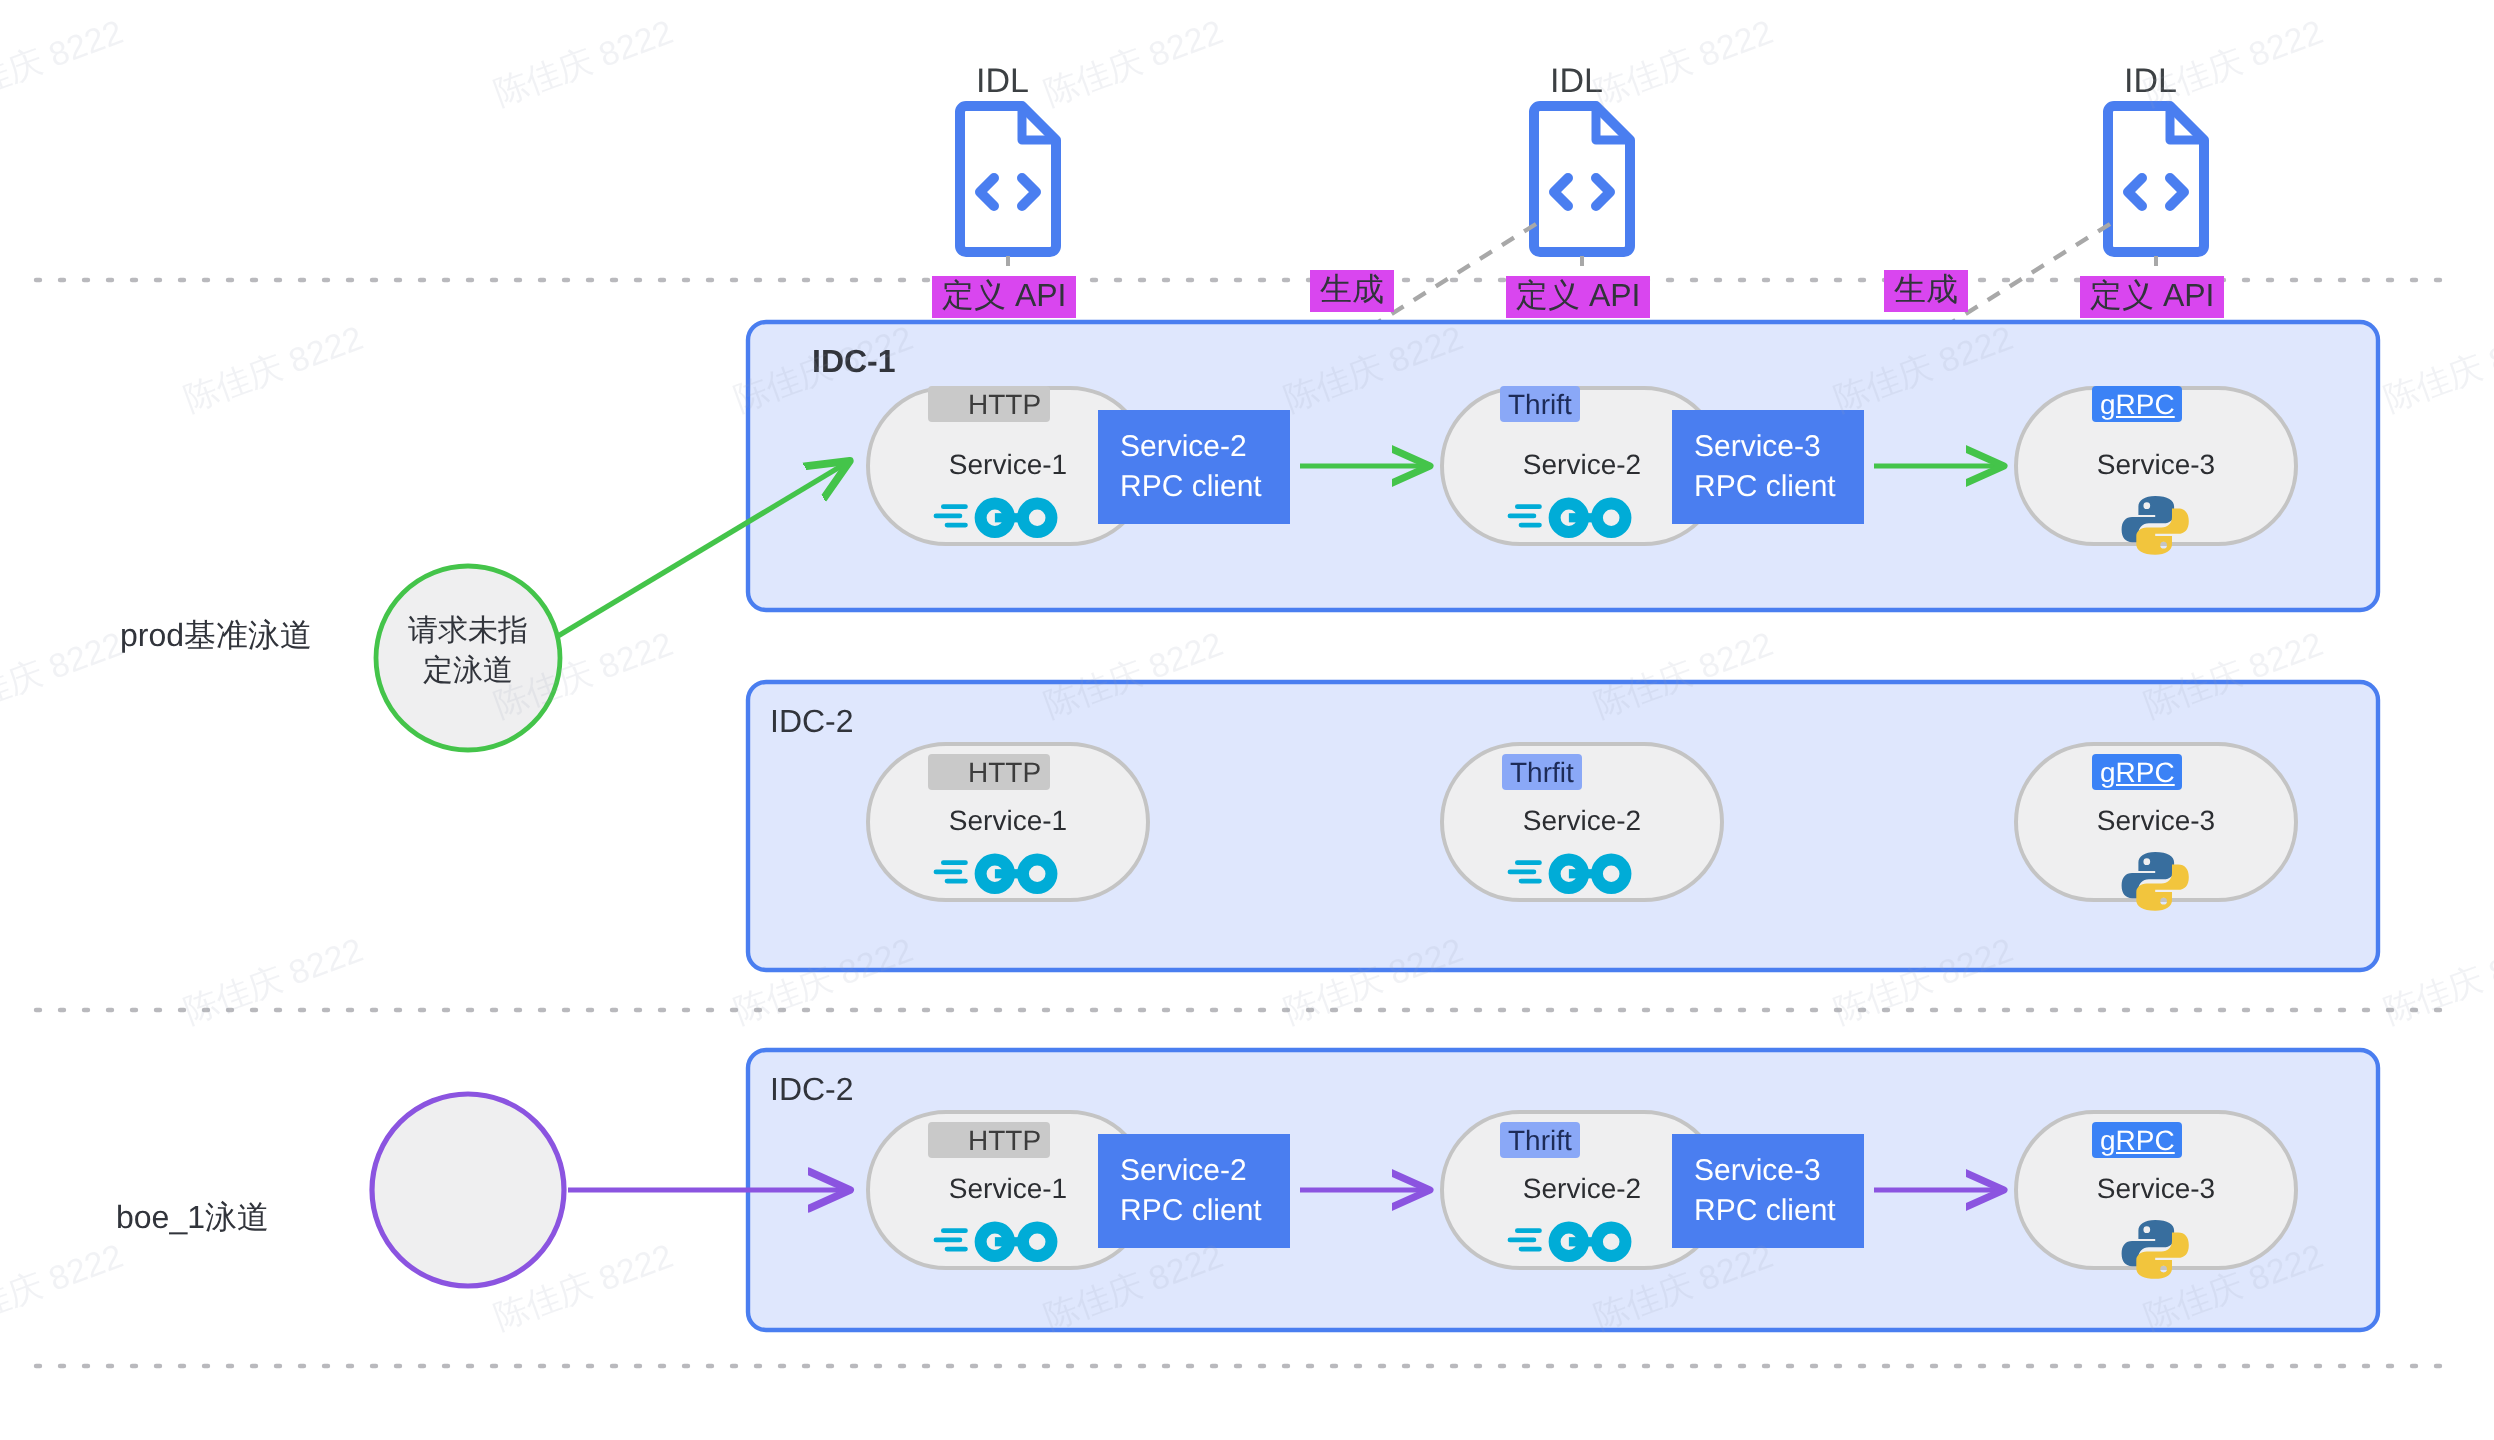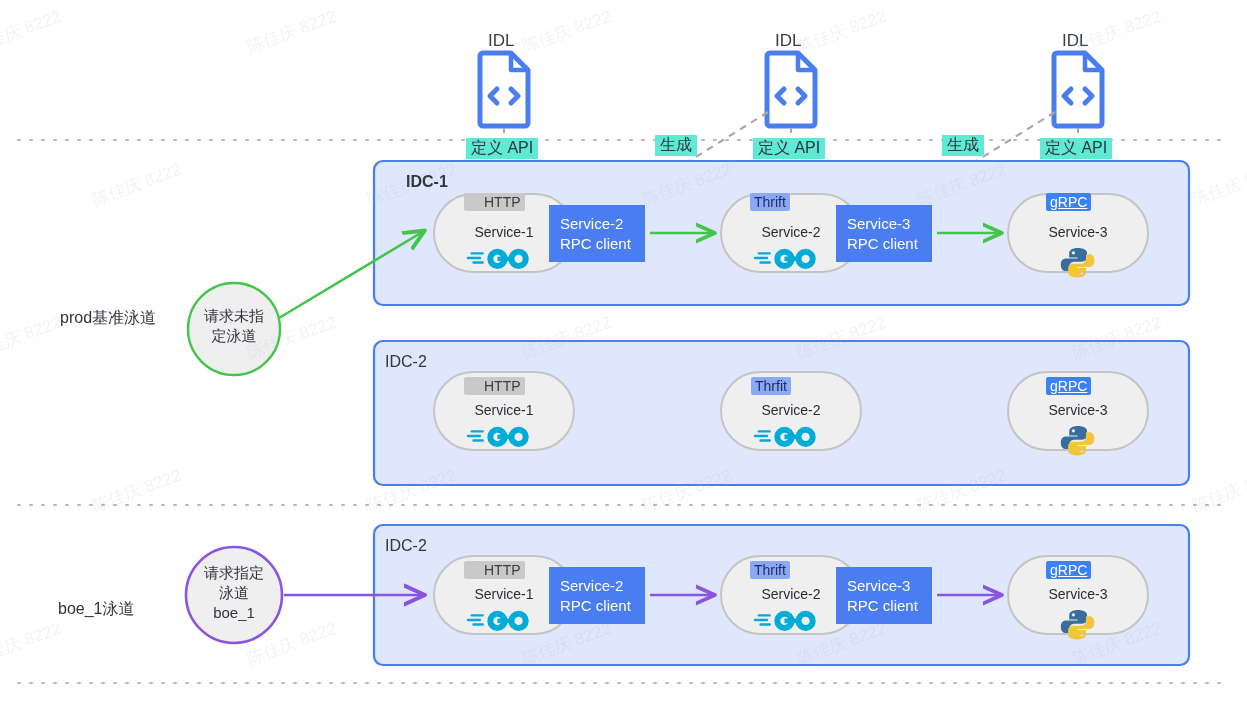--- a/index.html
+++ b/index.html
@@ -19,21 +19,21 @@
     color:#9aa3b5;opacity:.13;font-size:17px;white-space:nowrap;
     font-family:"Liberation Sans","DejaVu Sans",sans-serif;}
 
   
   svg.layer{position:absolute;left:0;top:0;width:1247px;height:720px;}
   #bg-layer{z-index:1;}
 
   
   .tx{position:absolute;white-space:nowrap;z-index:20;color:#31343b;}
   .idl-label{font-size:17px;color:#3c4043;}
-  .edge-label{font-size:16px;color:#31343b;background:#5eead4;padding:0 5px;}
+  .edge-label{font-size:16px;color:#31343b;background:#d946ef;padding:0 5px;}
   .idc-label{font-size:16px;color:#31343b;}
   .lane-label{font-size:16px;color:#31343b;}
   .circ-txt{position:absolute;z-index:22;text-align:center;font-size:15px;
     line-height:20px;color:#31343b;}
 
   
   .svc-name{position:absolute;z-index:22;font-size:14px;color:#2b2d31;
     text-align:center;white-space:nowrap;}
   .proto{position:absolute;z-index:22;font-size:14px;padding:1px 4px;
     white-space:nowrap;border-radius:2px;}
@@ -222,25 +222,20 @@
   <div class="tx idc-label" style="left:406px;top:173px;font-weight:bold;">IDC-1</div>
   <div class="tx idc-label" style="left:385px;top:353px;">IDC-2</div>
   <div class="tx idc-label" style="left:385px;top:537px;">IDC-2</div>
 
   <div class="tx lane-label" style="left:60px;top:308px;">prod基准泳道</div>
   <div class="tx lane-label" style="left:58px;top:599px;">boe_1泳道</div>
 
   <div class="circ-txt" style="left:194px;top:306px;width:80px;">
     <div>请求未指</div>
     <div>定泳道</div>
-  </div>
-  <div class="circ-txt" style="left:194px;top:563px;width:80px;">
-    <div>请求指定</div>
-    <div>泳道</div>
-    <div>boe_1</div>
   </div>
 
   <div class="proto http" style="left:464px;top:193px;">HTTP</div>
   <div class="svc-name" style="left:444px;top:224px;width:120px;">Service-1</div>
 
   <div class="proto thrift" style="left:750px;top:193px;">Thrift</div>
   <div class="svc-name" style="left:731px;top:224px;width:120px;">Service-2</div>
 
   <div class="proto grpc" style="left:1046px;top:193px;">gRPC</div>
   <div class="svc-name" style="left:1018px;top:224px;width:120px;">Service-3</div>

